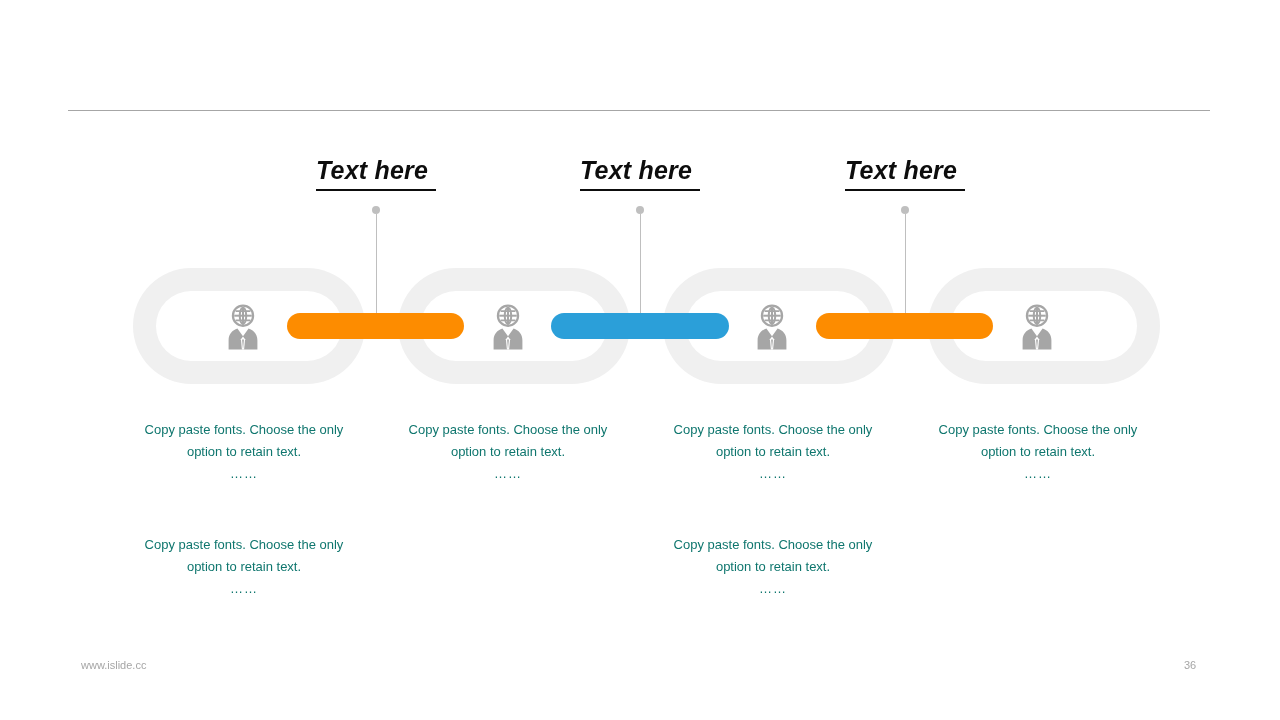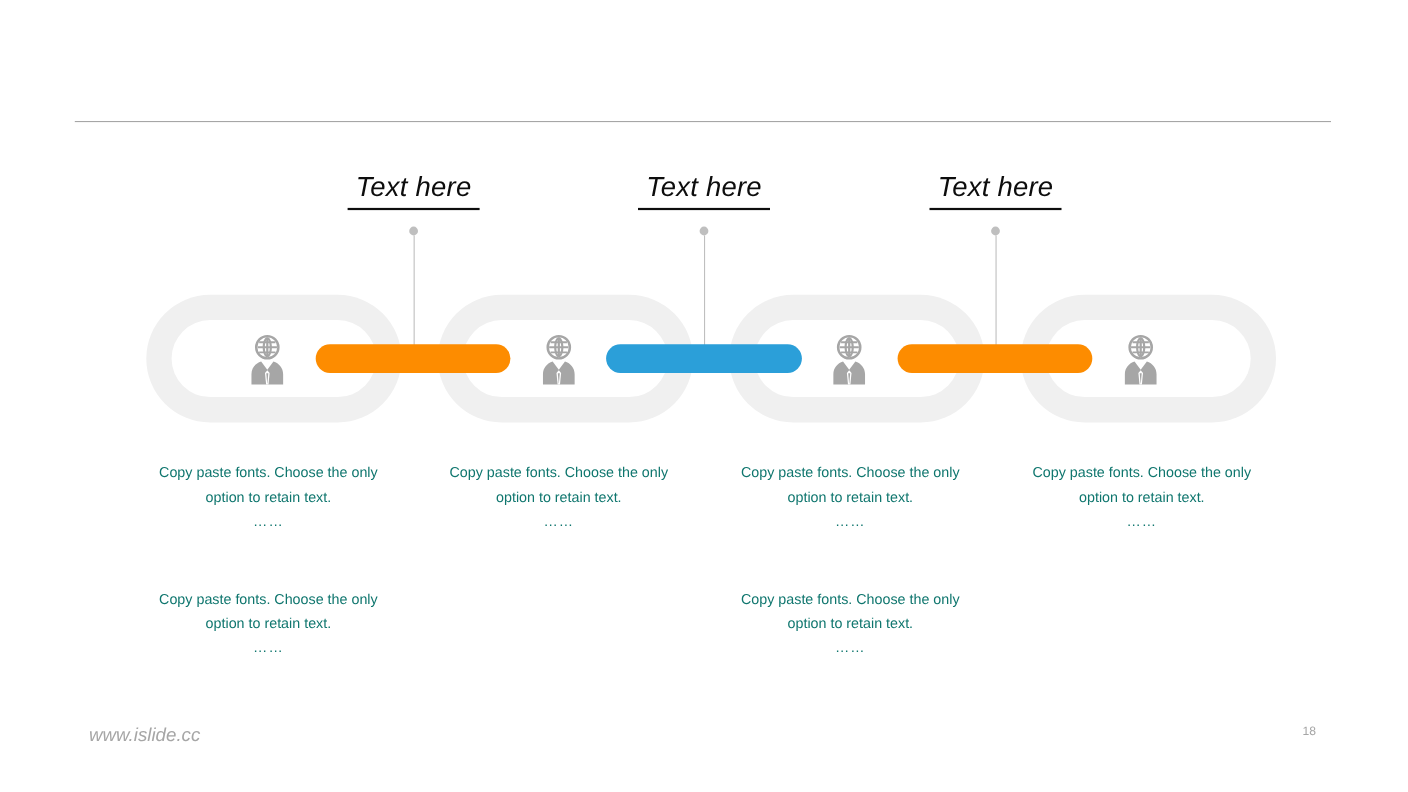--- a/index.html
+++ b/index.html
@@ -28,25 +28,25 @@
     width:1142px;
     height:1px;
     background:#a6a6a6;
   }
 
   
   .title {
     position:absolute;
     top:156px;
     font-size:25px;
-    font-weight:normal;
+    font-weight:bold;
     font-style:italic;
     color:#0d0d0d;
     letter-spacing:0.2px;
-    text-align:center;
+    text-align:left;
     padding-bottom:4px;
     border-bottom:2.5px solid #0d0d0d;
     white-space:nowrap;
     line-height:1.15;
   }
   .title.t1 { left:316px; width:120px; }
   .title.t2 { left:580px; width:120px; }
   .title.t3 { left:845px; width:120px; }
 
   
@@ -147,23 +147,22 @@
   .caption.c1 { left:130px; }
   .caption.c2 { left:394px; }
   .caption.c3 { left:659px; }
   .caption.c4 { left:924px; }
 
   
   .footer-url {
     position:absolute;
     left:81px;
     top:659px;
-    font-size:17px;
+    font-size:11px;
     color:#a6a6a6;
-    font-style:italic;
   }
   .page-number {
     position:absolute;
     left:1184px;
     top:659px;
     font-size:11px;
     color:#a6a6a6;
   }
 </style>
 </head>
@@ -281,15 +280,15 @@
     <span>only option to retain text.</span>
     <span class="dots">……</span>
   </div>
   <div class="caption row-b c3">
     <span>Copy paste fonts. Choose the</span>
     <span>only option to retain text.</span>
     <span class="dots">……</span>
   </div>
 
   <div class="footer-url">www.islide.cc</div>
-  <div class="page-number">18</div>
+  <div class="page-number">36</div>
 
 </div>
 
 </body></html>

